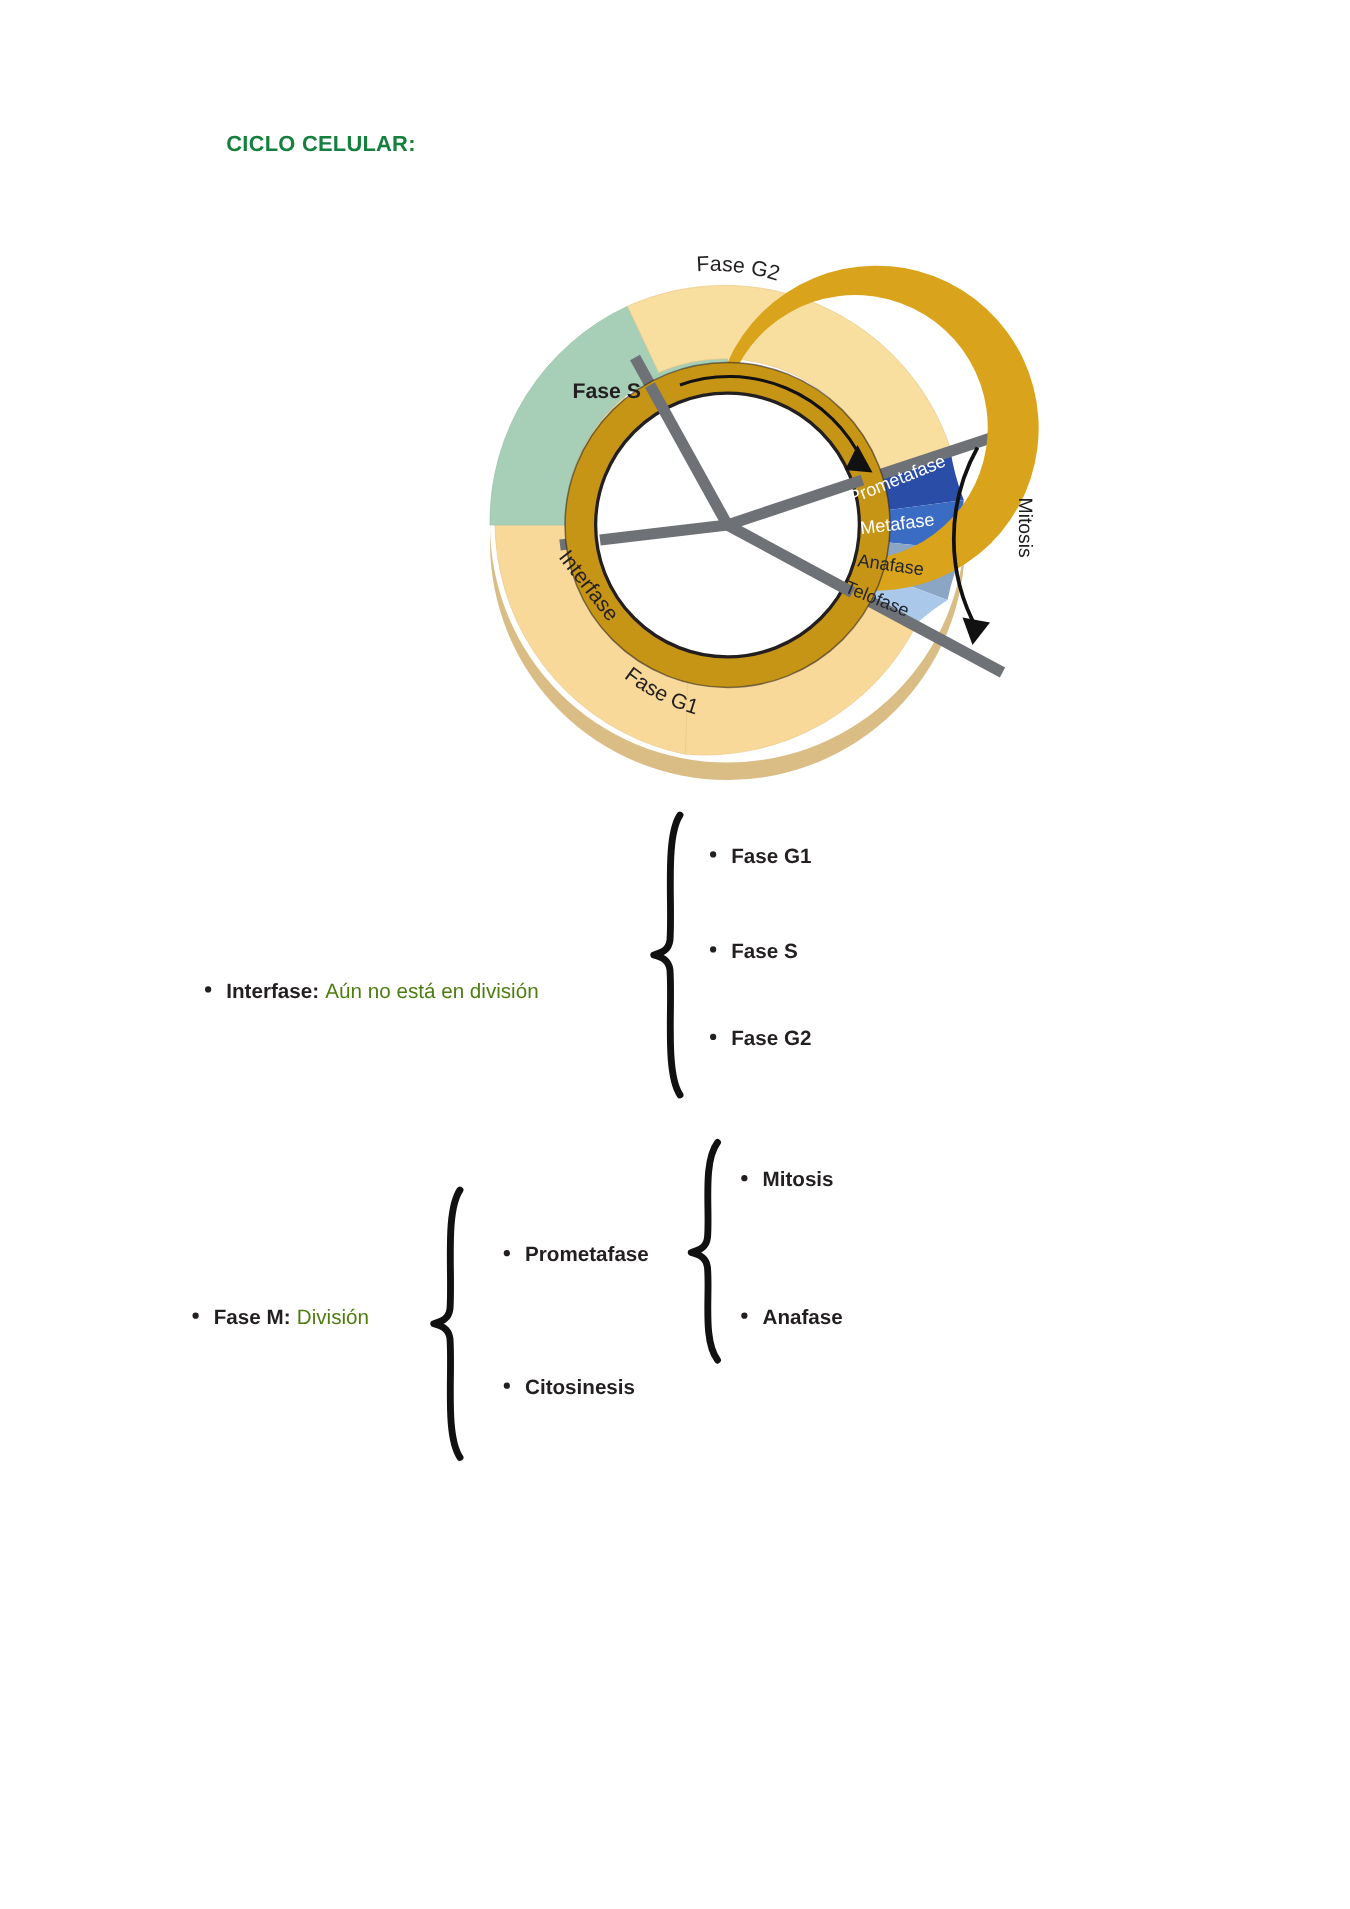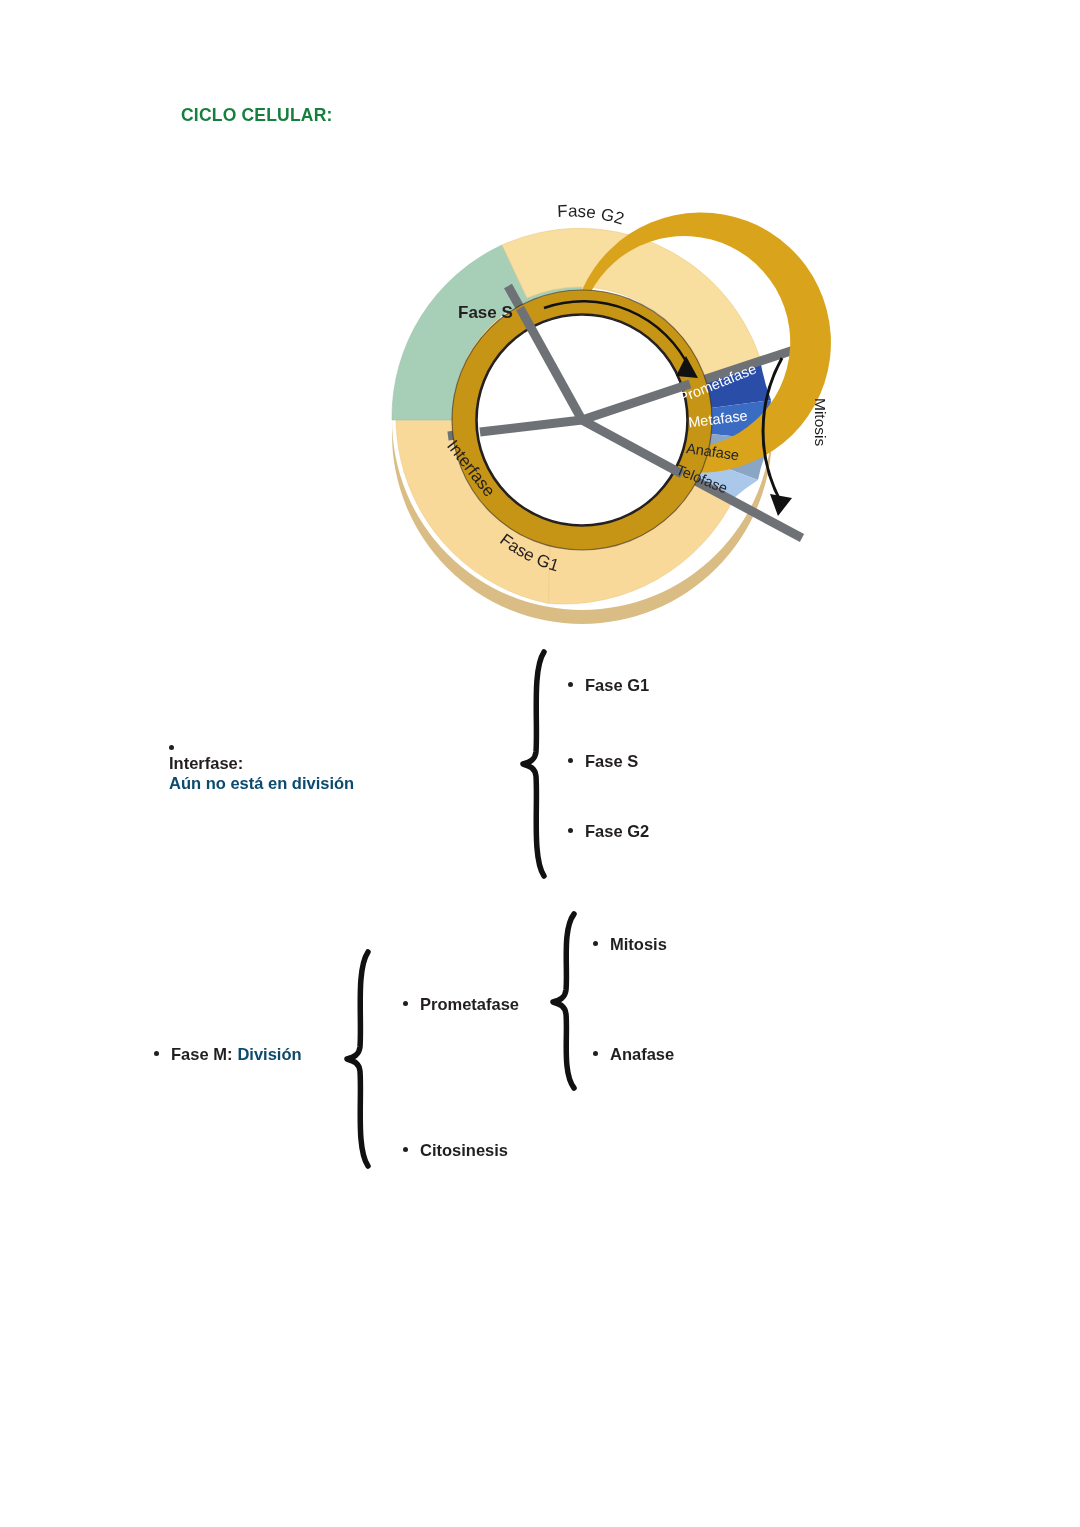--- a/index.html
+++ b/index.html
@@ -98,22 +98,22 @@
     margin-right: 12px;
     position: relative;
     top: -4px;
     flex: 0 0 auto;
   }
   .li .lbl-bold {
     font-weight: bold;
     color: #231f20;
   }
   .li .lbl-norm {
-    font-weight: bold;
-    color: #0c4a6e;
+    font-weight: normal;
+    color: #4d7c0f;
     margin-left: 5px;
   }
   .brace {
     position: absolute;
   }
   .brace svg { display: block; overflow: visible; }
   .brace path {
     fill: none;
     stroke: #111111;
     stroke-width: 5.5;
@@ -272,21 +272,21 @@
       <g>
         <path d="M 452 190 A 150 150 0 0 0 452 336" fill="none" stroke="#111111" stroke-width="3"></path>
         <polygon points="440,326 462,330 448,348" fill="#111111"></polygon>
       </g>
       <text class="mitosis-side-label" transform="rotate(90 490 262)" x="458" y="267">Mitosis</text>
     </svg>
   </div>
 
   <div class="block">
 
-    <div class="li" style="left:164px; top:749px;flex-direction:column;">
+    <div class="li" style="left:164px; top:784px;">
       <span class="dot"></span>
       <span class="lbl-bold">Interfase:</span>
       <span class="lbl-norm">Aún no está en división</span>
     </div>
 
     <div class="brace" style="left:518px; top:648px;">
       <svg width="40" height="232" viewBox="0 0 40 232">
         <path d="M 26 4
                  C 14 22, 20 74, 18 104
                  C 17 112, 12 114, 5 116
@@ -327,21 +327,21 @@
                  C 12 113, 17 115, 18 123
                  C 20 152, 14 200, 26 218"></path>
       </svg>
     </div>
 
     <div class="li" style="left:403px; top:995px;">
       <span class="dot"></span>
       <span class="lbl-bold">Prometafase</span>
     </div>
 
-    <div class="li" style="left:403px; top:1101px;margin-top:40px;">
+    <div class="li" style="left:403px; top:1101px;">
       <span class="dot"></span>
       <span class="lbl-bold">Citosinesis</span>
     </div>
 
     <div class="brace" style="left:548px; top:910px;">
       <svg width="40" height="182" viewBox="0 0 40 182">
         <path d="M 26 4
                  C 14 20, 20 58, 18 80
                  C 17 88, 12 90, 5 92
                  C 12 94, 17 96, 18 104

